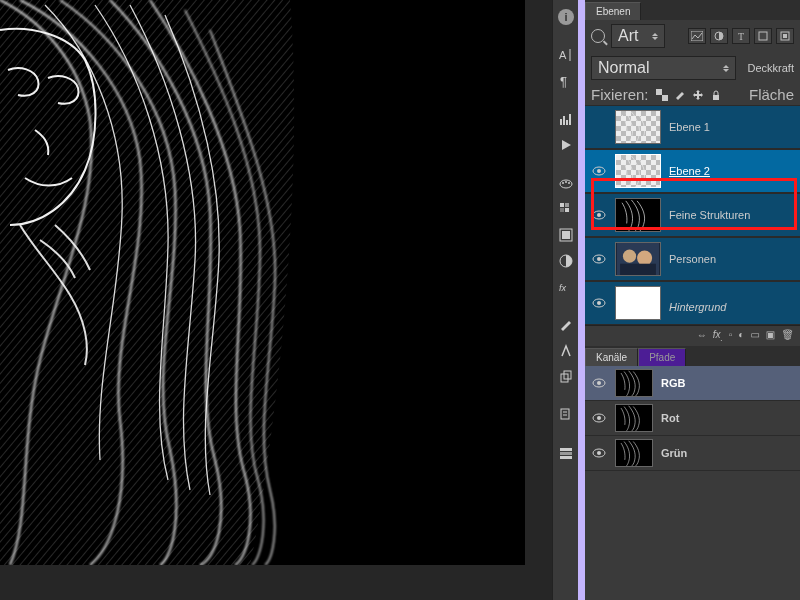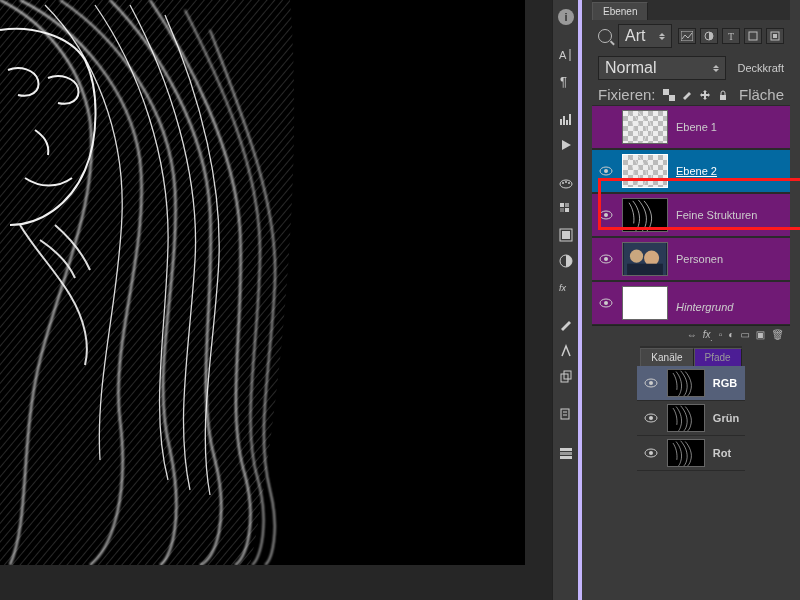--- a/index.html
+++ b/index.html
@@ -6,39 +6,39 @@
   body { background: #323232; color: #ccc; font-size: 11px; overflow: hidden; }
   .app { display: flex; width: 800px; height: 600px; background: #323232; }
   .canvas-area { flex: 1; background: #262626; display: flex; align-items: flex-start; justify-content: flex-start; padding: 0; position: relative; }
   .canvas { width: 525px; height: 565px; background: #000; position: relative; overflow: hidden; }
   .canvas svg { width: 100%; height: 100%; }
   .mini-toolstrip { width: 26px; background: #3a3a3a; border-left: 1px solid #222; display: flex; flex-direction: column; gap: 4px; padding: 6px 2px; }
   .mini-toolstrip .sep { height: 8px; }
   .mini-tool { width: 22px; height: 22px; display:flex; align-items:center; justify-content:center; color:#bbb; }
   .info-circle { width:16px;height:16px;border-radius:50%;background:#999;color:#333;font-weight:bold;font-size:11px;display:flex;align-items:center;justify-content:center;}
   .mini-svg { width:16px;height:16px; }
-  .panels { width: 222px; background: #3a3a3a; border-left: 4px solid #c4b5fd; display: flex; flex-direction: column; align-items: center; }
+  .panels { width: 222px; background: #3a3a3a; border-left: 7px solid #c4b5fd; display: flex; flex-direction: column; }
   .panel-tab-row { display:flex; align-items:flex-end; background:#2e2e2e; height:20px; }
   .panel-tab { background:#464646; color:#ddd; padding:3px 10px; font-size:10px; border-top:1px solid #555; border-left:1px solid #555; border-right:1px solid #222; }
   .panel-tab.inactive { background:#4c1d95; color:#999; }
   .row { display:flex; align-items:center; gap:6px; padding:4px 6px; }
   .search-ico { width:14px;height:14px;border:1.5px solid #bbb;border-radius:50%;position:relative;}
   .search-ico::after{content:'';position:absolute;width:5px;height:1.5px;background:#bbb;right:-4px;bottom:-1px;transform:rotate(45deg);}
   .select { background:#444;border:1px solid #222;color:#ddd;padding:2px 6px;font-size:16px;display:flex;align-items:center;justify-content:space-between;gap:6px;}
   .select .chev { display:flex;flex-direction:column;gap:1px;}
   .chev-up,.chev-down{width:0;height:0;border-left:3px solid transparent;border-right:3px solid transparent;}
   .chev-up{border-bottom:3px solid #bbb;}
   .chev-down{border-top:3px solid #bbb;}
   .iconbtn-row { display:flex; gap:4px; margin-left:auto;}
   .iconbtn { width:18px;height:16px;background:#444;border:1px solid #222;display:flex;align-items:center;justify-content:center;color:#bbb;font-size:10px;}
   .lock-row { display:flex;align-items:center;gap:6px;padding:2px 6px;font-size:15px;color:#bbb;}
   .lock-icons { display:flex;gap:4px;align-items:center;}
   .lock-ico { width:14px;height:14px;display:flex;align-items:center;justify-content:center;}
   .layers { flex:0 0 auto; }
-  .layer { display:flex;align-items:center;gap:8px;padding:4px 6px;border-top:1px solid #2a2a2a;border-bottom:1px solid #2a2a2a;background:#701a75;}
+  .layer { display:flex;align-items:center;gap:8px;padding:4px 6px;border-top:1px solid #2a2a2a;border-bottom:1px solid #2a2a2a;background:#0c4a6e;}
   .layer.selected { background:#0369a1; color:#fff;text-decoration:underline; }
   .eye { width:16px;height:16px;display:flex;align-items:center;justify-content:center;color:#ccc;}
   .thumb { width:46px;height:34px;border:1px solid #666;background:#000;position:relative;overflow:hidden;flex-shrink:0;}
   .thumb.checker { background-image:
     linear-gradient(45deg,#bbb 25%,transparent 25%),
     linear-gradient(-45deg,#bbb 25%,transparent 25%),
     linear-gradient(45deg,transparent 75%,#bbb 75%),
     linear-gradient(-45deg,transparent 75%,#bbb 75%);
     background-size:10px 10px;background-position:0 0,0 5px,5px -5px,-5px 0;background-color:#eee;}
   .thumb svg { position:absolute;inset:0;width:100%;height:100%;}
@@ -423,37 +423,37 @@
           <div class="thumb">
             <svg viewBox="0 0 46 34">
               <g stroke="#eee" fill="none" stroke-width="0.8" opacity="0.9">
                 <path d="M10 2 C15 8 18 16 17 24 C16 30 14 33 13 34"></path>
                 <path d="M16 1 C22 8 26 17 24 26 C23 31 21 33 20 34"></path>
                 <path d="M22 2 C28 9 32 18 29 27 C28 31 26 33 25 34"></path>
                 <path d="M6 4 C10 10 12 18 11 26"></path>
               </g>
             </svg>
           </div>
-          <div class="layer-name">Grün</div>
+          <div class="layer-name">Rot</div>
         </div>
         <div class="channel">
           <div class="eye">
             <svg width="14" height="10" viewBox="0 0 14 10">
               <ellipse cx="7" cy="5" rx="6" ry="4" fill="none" stroke="#ccc" stroke-width="1"></ellipse>
               <circle cx="7" cy="5" r="2" fill="#ccc"></circle>
             </svg>
           </div>
           <div class="thumb">
             <svg viewBox="0 0 46 34">
               <g stroke="#eee" fill="none" stroke-width="0.8" opacity="0.9">
                 <path d="M10 2 C15 8 18 16 17 24 C16 30 14 33 13 34"></path>
                 <path d="M16 1 C22 8 26 17 24 26 C23 31 21 33 20 34"></path>
                 <path d="M22 2 C28 9 32 18 29 27 C28 31 26 33 25 34"></path>
                 <path d="M6 4 C10 10 12 18 11 26"></path>
               </g>
             </svg>
           </div>
-          <div class="layer-name">Rot</div>
+          <div class="layer-name">Grün</div>
         </div>
       </div>
   </div>
 
 </div>
 
 </body></html>

